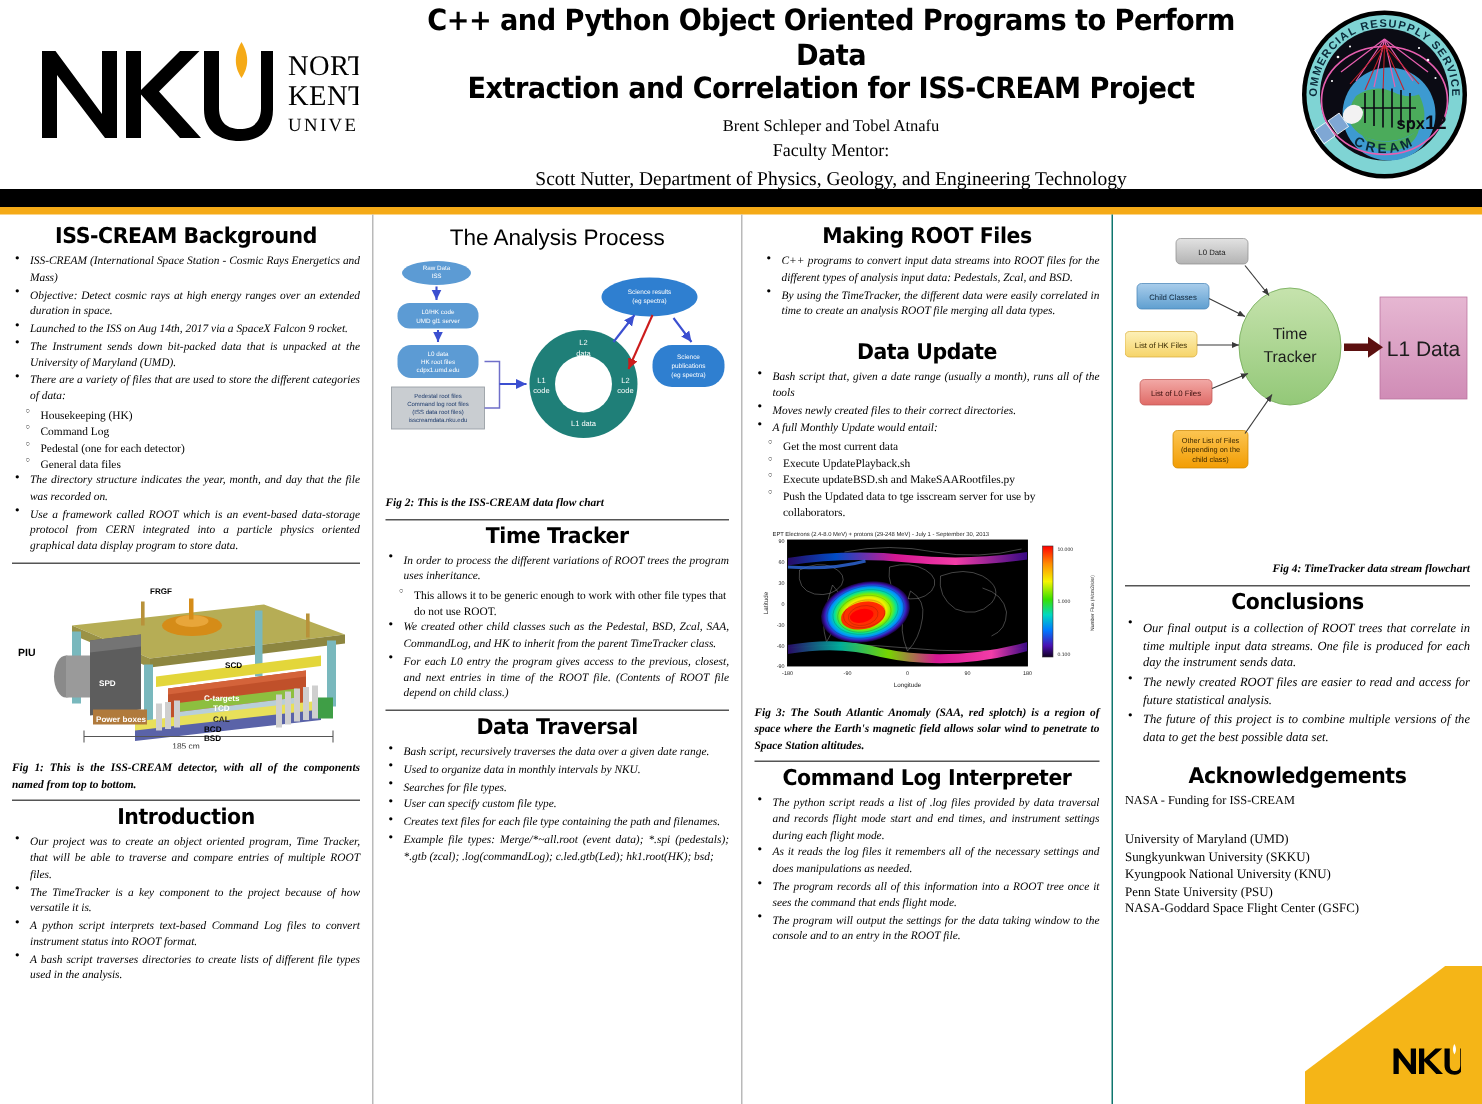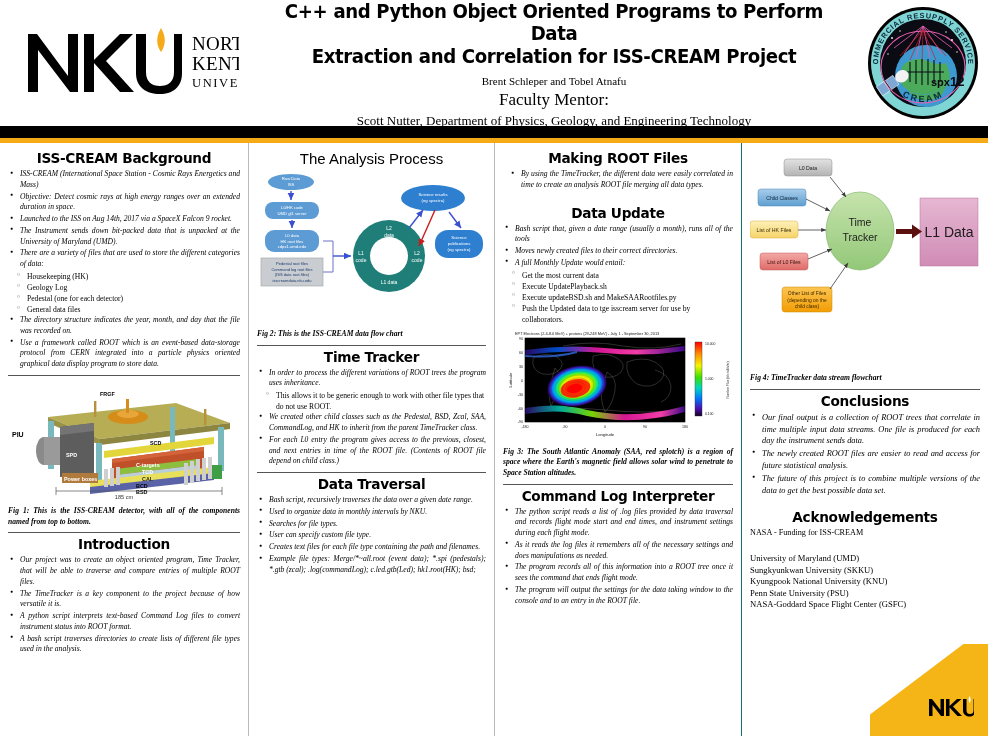--- a/index.html
+++ b/index.html
@@ -21,21 +21,21 @@
   .poster-title {
     font-family:"DejaVu Sans", sans-serif;
     font-weight:bold;
     font-size:19.5px;
     line-height:1.16;
     letter-spacing:-0.4px;
     color:#000;
     transform:scaleX(0.93);
   }
   .authors { font-size:11px; margin-top:7px; color:#000; }
-  .mentor-lbl { font-size:17px; margin-top:3px; color:#000; }
+  .mentor-lbl { font-size:12px; margin-top:3px; color:#000; }
   .mentor { font-size:13px; margin-top:3px; color:#000; }
 
   .patch-wrap { width:130px; height:126px; display:flex; align-items:center; justify-content:center; }
 
   .band-black { height:12px; background:#000; }
   .band-gold  { height:5px;  background:#f5aa17; }
 
   
   .poster-body {
     position:absolute; top:143px; left:0; right:0; bottom:0;
@@ -89,21 +89,21 @@
     content:"\25CB";
     position:absolute; left:0; top:-0.5px;
     font-size:5px;
   }
 
   .caption {
     font-size:7.6px; font-style:italic; font-weight:bold;
     line-height:1.4; color:#000; text-align:justify;
     margin-top:3px;
   }
-  .caption.center { text-align:left; }
+  .caption.center { text-align:right; }
 
   .rule { border-top:1px solid #555; margin:5px 0 2px 0; }
 
   
   .fig1 { margin-top:5px; }
 
   
   .fig2 { margin-top:2px; }
 
   
@@ -236,21 +236,21 @@
     <div class="sec-title">ISS-CREAM Background</div>
     <ul class="b">
       <li>ISS-CREAM (International Space Station - Cosmic Rays Energetics and Mass)</li>
       <li>Objective: Detect cosmic rays at high energy ranges over an extended duration in space.</li>
       <li>Launched to the ISS on Aug 14th, 2017 via a SpaceX Falcon 9 rocket.</li>
       <li>The Instrument sends down bit-packed data that is unpacked at the University of Maryland (UMD).</li>
       <li>There are a variety of files that are used to store the different categories of data:</li>
     </ul>
     <ul class="sub">
       <li>Housekeeping (HK)</li>
-      <li>Geology Log</li>
+      <li>Command Log</li>
       <li>Pedestal (one for each detector)</li>
       <li>General data files</li>
     </ul>
     <ul class="b">
       <li>The directory structure indicates the year, month, and day that the file was recorded on.</li>
       <li>Use a framework called ROOT which is an event-based data-storage protocol from CERN integrated into a particle physics oriented graphical data display program to store data.</li>
     </ul>
 
     <div class="rule"></div>
 
@@ -430,20 +430,21 @@
       <li>User can specify custom file type.</li>
       <li>Creates text files for each file type containing the path and filenames.</li>
       <li>Example file types: Merge/*~all.root (event data); *.spi (pedestals); *.gtb (zcal); .log(commandLog); c.led.gtb(Led); hk1.root(HK); bsd;</li>
     </ul>
   </div>
 
   <div class="col col-3">
 
     <div class="sec-title">Making ROOT Files</div>
     <ul class="b" style="margin-left:8px">
+      <li>C++ programs to convert input data streams into ROOT files for the different types of analysis input data: Pedestals, Zcal, and BSD.</li>
       <li>By using the TimeTracker, the different data were easily correlated in time to create an analysis ROOT file merging all data types.</li>
     </ul>
 
     <div style="height:10px"></div>
 
     <div class="sec-title">Data Update</div>
     <ul class="b">
       <li>Bash script that, given a date range (usually a month), runs all of the tools</li>
       <li>Moves newly created files to their correct directories.</li>
       <li>A full Monthly Update would entail:</li>

